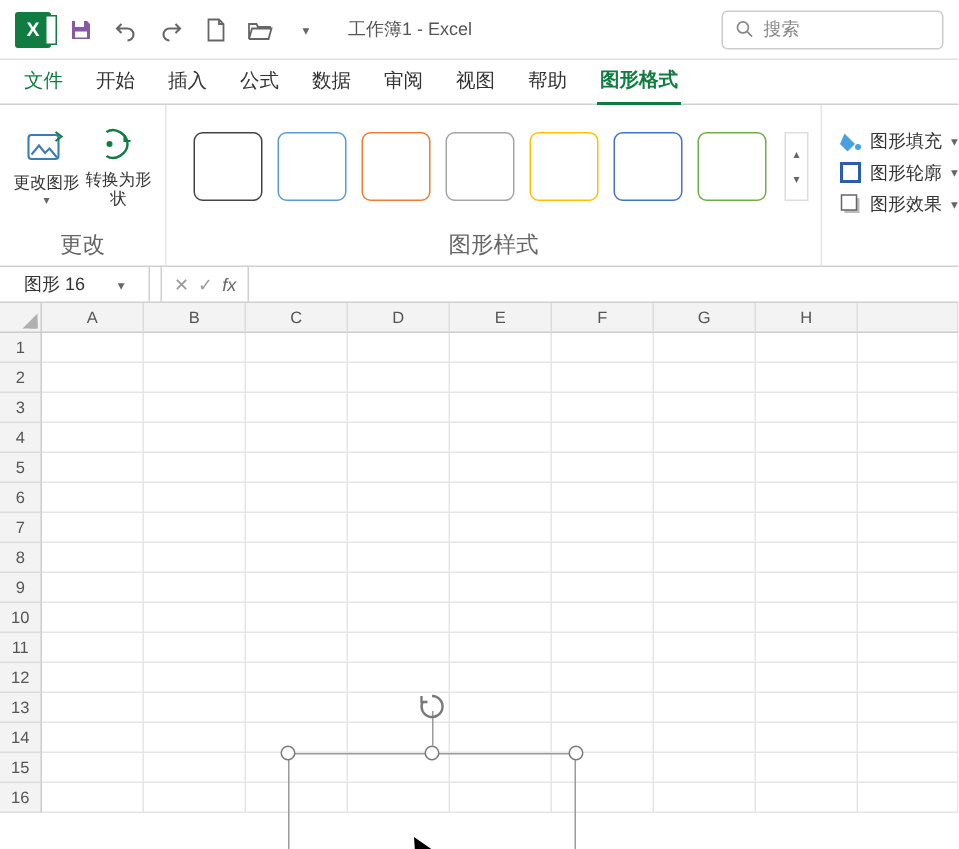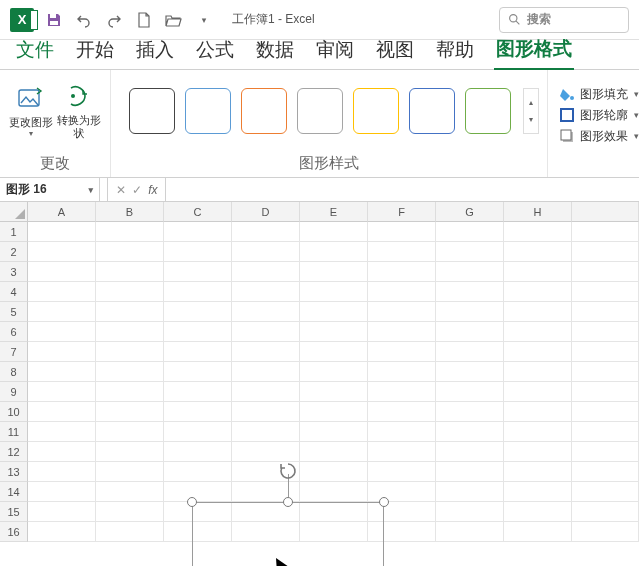--- a/index.html
+++ b/index.html
@@ -5,44 +5,44 @@
   * { margin: 0; padding: 0; box-sizing: border-box; font-family: "Microsoft YaHei", "Segoe UI", sans-serif; }
   body { background: #fff; width: 639px; height: 566px; overflow: hidden; font-size: 12px; color: #333; }
 
   
   .titlebar { height: 40px; background: #fff; display: flex; align-items: center; border-bottom: 1px solid #e0e0e0; }
   .qat { display: flex; align-items: center; gap: 10px; padding: 0 10px; }
   .excel-logo { width: 24px; height: 24px; background: #107c41; color: #fff; display: flex; align-items: center; justify-content: center; font-weight: bold; font-size: 13px; border-radius: 2px; position: relative; }
   .excel-logo::after { content: ""; position: absolute; right: -4px; top: 2px; bottom: 2px; width: 6px; background: #fff; border: 1px solid #107c41; }
   .qat-btn { width: 20px; height: 20px; display: flex; align-items: center; justify-content: center; cursor: pointer; color: #555; }
   .doc-title { margin-left: 8px; color: #555; font-size: 12px; }
-  .search-box { margin-left: auto; margin-right: 10px; width: 130px; height: 26px; border: 1px solid #ccc; border-radius: 4px; display: flex; align-items: center; padding: 0 8px; color: #888; gap: 6px; font-weight: bold; }
+  .search-box { margin-left: auto; margin-right: 10px; width: 148px; height: 26px; border: 1px solid #ccc; border-radius: 4px; display: flex; align-items: center; padding: 0 8px; color: #888; gap: 6px; }
 
   
   .tabs { height: 30px; display: flex; align-items: flex-end; padding: 0 14px; gap: 18px; border-bottom: 1px solid #d0d0d0; }
-  .tab { padding: 6px 2px; cursor: pointer; font-size: 19px; }
+  .tab { padding: 6px 2px; cursor: pointer; font-size: 13px; }
   .tab.file { color: #107c41; font-weight: 400; }
   .tab.active { color: #107c41; font-weight: 600; border-bottom: 2px solid #107c41; margin-bottom: -1px; }
 
   
   .ribbon { height: 108px; background: #fff; border-bottom: 1px solid #d0d0d0; display: flex; }
   .ribbon-group { display: flex; flex-direction: column; border-right: 1px solid #e6e6e6; }
   .ribbon-group-body { display: flex; align-items: center; flex: 1; padding: 4px 8px; gap: 2px; }
   .ribbon-group-label { text-align: center; font-size: 15px; color: #666; padding: 2px 0 4px; }
   .big-btn { display: flex; flex-direction: column; align-items: center; justify-content: center; width: 46px; height: 74px; cursor: pointer; font-size: 11px; border-radius: 3px; }
   .big-btn .ico { width: 28px; height: 28px; margin-bottom: 4px; display:flex;align-items:center;justify-content:center;}
   .style-swatch { width: 46px; height: 46px; border-radius: 6px; background:#fff; margin: 0 4px; cursor:pointer; }
   .format-list { display:flex; flex-direction:column; gap:4px; padding:4px 8px; }
   .format-item { display:flex; align-items:center; gap:6px; font-size:12px; cursor:pointer; color:#333; white-space:nowrap; }
   .format-item .chev { margin-left:auto; color:#666; font-size:9px;}
   .format-item .sq { width:14px;height:14px;display:flex;align-items:center;justify-content:center;}
 
   
   .fxbar { height: 24px; border-bottom: 1px solid #d0d0d0; display: flex; align-items: stretch; }
-  .namebox { width: 100px; border-right: 1px solid #d0d0d0; display:flex; align-items:center; padding:0 6px; font-size:12px;font-weight:bold; }
+  .namebox { width: 100px; border-right: 1px solid #d0d0d0; display:flex; align-items:center; padding:0 16px; font-size:12px; }
   .namebox .dd { margin-left:auto; color:#666; font-size:9px; cursor:pointer;}
   .fx-controls { display:flex; align-items:center; gap:6px; padding:0 8px; border-right:1px solid #d0d0d0; color:#999; }
   .fx-controls .fx { font-style: italic; color:#666; }
   .formula-input { flex:1; padding:0 6px; display:flex; align-items:center; }
   .watermark { position:absolute; right:10px; top:206px; font-size:12px; color:#999; letter-spacing:0.5px; }
 
   
   .grid-wrap { position: relative; height: calc(566px - 40px - 30px - 108px - 24px); overflow:hidden; }
   .select-all { position:absolute; left:0; top:0; width:28px; height:20px; border-right:1px solid #ccc; border-bottom:1px solid #ccc; background:#f3f3f3; cursor:pointer; }
   .select-all::after { content:""; position:absolute; right:2px; bottom:2px; border:5px solid transparent; border-right-color:#b0b0b0; border-bottom-color:#b0b0b0; }

